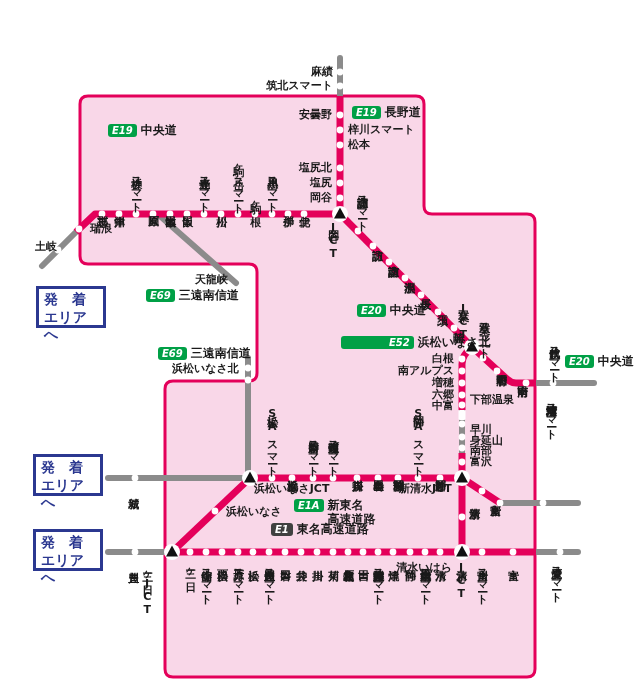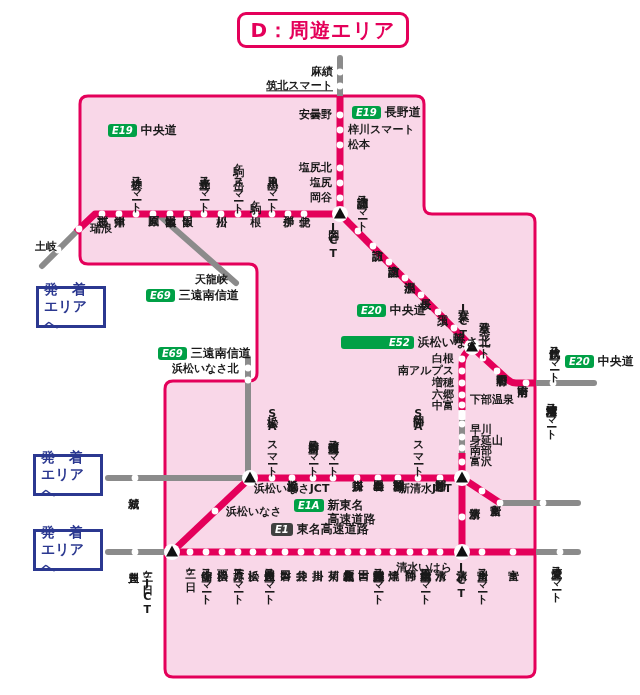--- a/index.html
+++ b/index.html
@@ -15,21 +15,21 @@
   .hl{transform:translateY(-50%);}
   .hr{transform:translateY(-50%);text-align:right;}
   .rbadge{position:absolute;display:flex;align-items:flex-start;}
   .rbadge .tag{display:inline-block;background:#00a046;color:#fff;
                font:bold italic 10px/13px "DejaVu Sans",sans-serif;
                padding:0 4px;border-radius:3px;}
   .rbadge .nmcol{display:flex;flex-direction:column;margin-left:4px;}
   .rbadge .nm{font:bold 12px/1.15 "DejaVu Sans",sans-serif;color:#1a1a1a;white-space:nowrap;}
   .abox{position:absolute;width:70px;height:42px;border:3px solid #2b3890;background:#fff;
         color:#2b3890;box-sizing:border-box;display:flex;flex-direction:column;
-        justify-content:center;padding:2px 5px;font-weight:bold;font-size:14px;line-height:1.25;font-family:Liberation Serif, serif;}
+        justify-content:flex-start;padding:2px 5px;font-weight:bold;font-size:14px;line-height:1.25;font-family:Liberation Serif, serif;}
   .abox .l1{display:flex;justify-content:space-between;}
   .abox .l2{letter-spacing:0px;}
 </style>
 </head>
 <body>
 
 <div id="screen">
   <svg id="map-svg" width="640" height="695" viewBox="0 0 640 695">
       <path d="M 88,96 H 416 Q 424,96 424,104 V 206 Q 424,214 432,214 H 527 Q 535,214 535,222 V 669 Q 535,677 527,677 H 173 Q 165,677 165,669 V 389 Q 165,381 173,381 H 249 Q 257,381 257,373 V 272 Q 257,264 249,264 H 88 Q 80,264 80,256 V 104 Q 80,96 88,96 Z" fill="#f9d7e8" stroke="#e4005a" stroke-width="3"></path>
       <path d="M 76,232 L 42,266" fill="none" stroke="#8b8b8b" stroke-width="6" stroke-linecap="round" stroke-linejoin="round"></path>
@@ -205,21 +205,21 @@
       <div class="lbl vd" style="left: 410px; top: 561px;">静岡</div>
       <div class="lbl vd" style="left: 425px; top: 561px;">日本平久能山スマート</div>
       <div class="lbl vd" style="left: 440px; top: 561px;">清水</div>
       <div class="lbl vd" style="left: 461px; top: 561px;">清水JCT</div>
       <div class="lbl vd" style="left: 482px; top: 561px;">富士川スマート</div>
       <div class="lbl vd" style="left: 513px; top: 561px;">富士</div>
       <div class="lbl vd" style="left: 556px; top: 559px;">愛鷹スマート</div>
       <div class="lbl vd" style="left: 551px; top: 396px;">駿河湾沼津スマート</div>
       <div class="lbl vd" style="left: 474px; top: 499px;">新清水</div>
       <div class="lbl hr" style="right: 307px; top: 72px;">麻績</div>
-      <div class="lbl hr" style="right: 307px; top: 86px; text-decoration: underline;">筑北スマート</div>
+      <div class="lbl hr" style="right: 307px; top: 86px;">筑北スマート</div>
       <div class="lbl hr" style="right: 308px; top: 115px;">安曇野</div>
       <div class="lbl hr" style="right: 308px; top: 168px;">塩尻北</div>
       <div class="lbl hr" style="right: 308px; top: 183px;">塩尻</div>
       <div class="lbl hr" style="right: 308px; top: 198px;">岡谷</div>
       <div class="lbl hr" style="right: 186px; top: 359px;">白根</div>
       <div class="lbl hr" style="right: 186px; top: 371px;">南アルプス</div>
       <div class="lbl hr" style="right: 186px; top: 383px;">増穂</div>
       <div class="lbl hr" style="right: 186px; top: 395px;">六郷</div>
       <div class="lbl hr" style="right: 186px; top: 406px;">中富</div>
       <div class="lbl hr" style="right: 188px; top: 527px; margin-top: 41px;">清水いはら</div>
@@ -302,14 +302,13 @@
       </div>
       <div class="abox" style="left: 33px; top: 454px; border-color: rgb(43, 56, 144); color: rgb(43, 56, 144);">
         <div class="l1">発　着</div>
         <div class="l2">エリアへ</div>
       </div>
       <div class="abox" style="left: 33px; top: 529px; border-color: rgb(43, 56, 144); color: rgb(43, 56, 144);">
         <div class="l1">発　着</div>
         <div class="l2">エリアへ</div>
       </div>
     </div>
-  <div id="title-box">D：周遊エリア</div>
 </div>
 
 </body></html>

